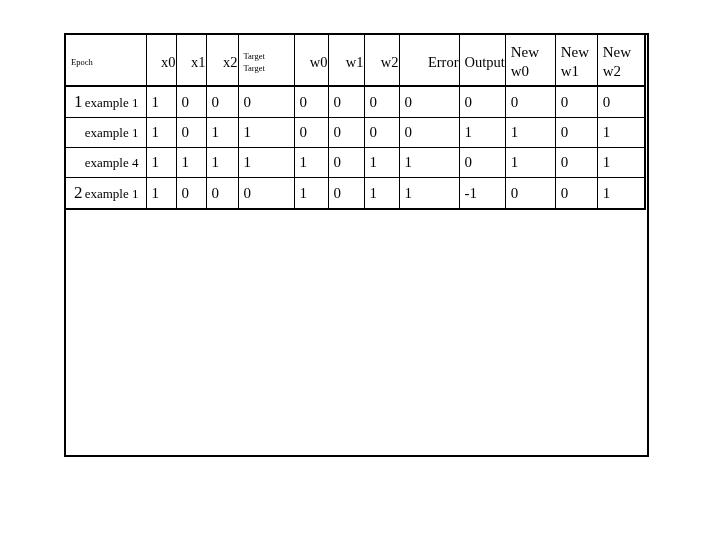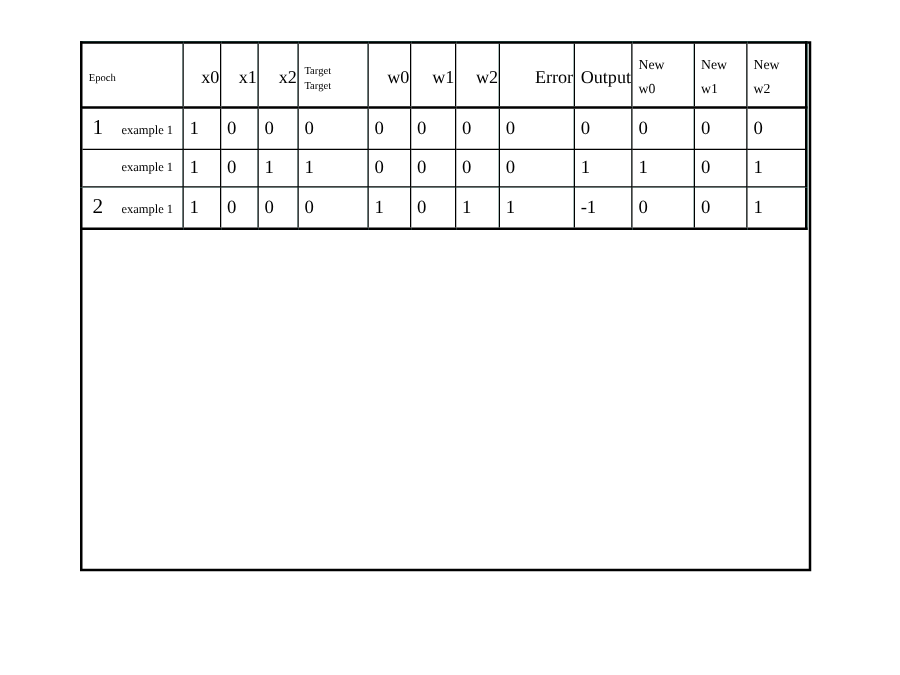--- a/index.html
+++ b/index.html
@@ -97,21 +97,21 @@
     line-height: 12px;
     display: block;
   }
   .hdr-big {
     font-size: 14.5px;
     line-height: 17px;
     display: block;
     text-align: right;
   }
   .hdr-two {
-    font-size: 11px;
+    font-size: 15px;
     line-height: 19px;
     display: block;
   }
 
   
   tbody td {
     height: 29px;
     font-size: 15px;
     padding-left: 5px !important;
   }
@@ -126,21 +126,21 @@
     align-items: baseline;
     justify-content: space-between;
     padding: 0 7px 0 8px;
     height: 100%;
   }
   .epoch-num {
     font-size: 17px;
     line-height: 29px;
   }
   .epoch-label {
-    font-size: 10px;
+    font-size: 13px;
     line-height: 29px;
   }
 </style>
 </head>
 <body>
 
 <div id="slide-frame"></div>
 
 <table id="perceptron-table">
   <colgroup>
@@ -242,20 +242,40 @@
       <td>0</td>
       <td>0</td>
       <td>1</td>
       <td>1</td>
       <td>0</td>
       <td>1</td>
     </tr>
     <tr>
       <td class="epoch-cell">
         <div class="epoch-inner">
+          <span class="epoch-num"></span>
+          <span class="epoch-label">example 4</span>
+        </div>
+      </td>
+      <td>1</td>
+      <td>1</td>
+      <td>1</td>
+      <td>1</td>
+      <td>1</td>
+      <td>0</td>
+      <td>1</td>
+      <td>1</td>
+      <td>0</td>
+      <td>1</td>
+      <td>0</td>
+      <td>1</td>
+    </tr>
+    <tr>
+      <td class="epoch-cell">
+        <div class="epoch-inner">
           <span class="epoch-num">2</span>
           <span class="epoch-label">example 1</span>
         </div>
       </td>
       <td>1</td>
       <td>0</td>
       <td>0</td>
       <td>0</td>
       <td>1</td>
       <td>0</td>

